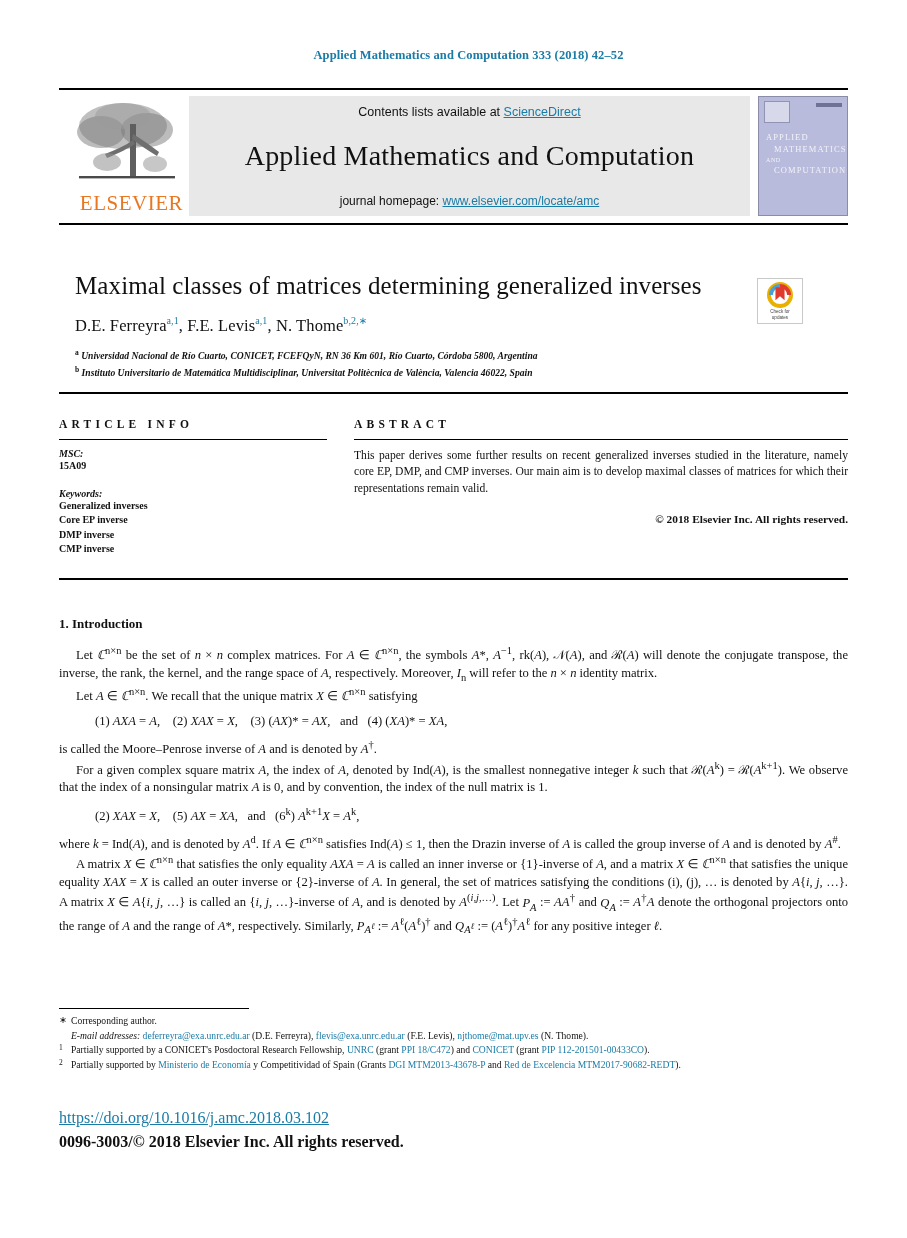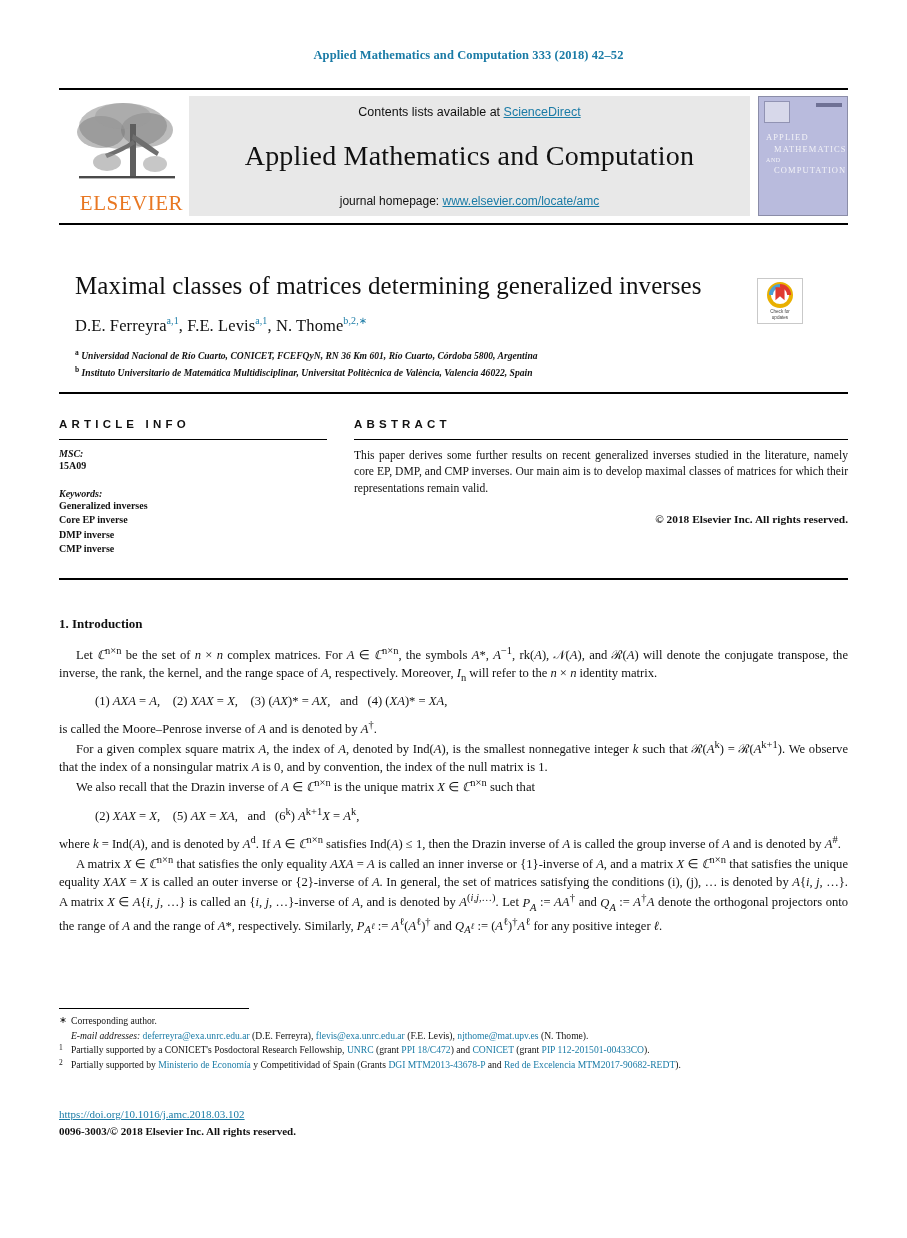--- a/index.html
+++ b/index.html
@@ -231,21 +231,21 @@
     position: absolute;
     left: 59px;
     top: 400px;
     width: 789px;
     display: flex;
   }
   .col-info { width: 268px; flex: 0 0 268px; }
   .col-abs  { flex: 1 1 auto; margin-left: 27px; }
 
   .sec-head {
-    font-family: Liberation Sans, sans-serif;
+    font-family: Liberation Serif, serif;
     font-weight: bold;
     font-size: 11.5px;
     letter-spacing: 4.2px;
     color: #111;
     padding-top: 18px;
   }
   .thin-rule {
     border-top: 1px solid #000;
     margin-top: 9px;
     margin-bottom: 8px;
@@ -349,21 +349,21 @@
   .footnotes .fn sup { font-size: 7.5px; }
   .lnk { color: #1a7ba6; }
   .em-it { font-style: italic; }
 
   .doi-block {
     position: absolute;
     left: 59px;
     top: 1106px;
     width: 789px;
     font-family: "Liberation Serif", serif;
-    font-size: 11px;
+    font-size: 16px;
     line-height: 1.5;
   }
   .doi-link { color: #1a7ba6; }
   .issn-line { color: #111; font-weight: bold; }
 </style>
 </head>
 <body>
 
 <div class="page">
 
@@ -459,24 +459,24 @@
       <div class="thin-rule"></div>
       <div class="abstract-text">This paper derives some further results on recent generalized inverses studied in the literature, namely core EP, DMP, and CMP inverses. Our main aim is to develop maximal classes of matrices for which their representations remain valid.</div>
       <div class="copyright-line">© 2018 Elsevier Inc. All rights reserved.</div>
     </div>
   </div>
   <div class="bottom-rule"></div>
 
   <div class="body-wrap">
     <div class="h2">1. Introduction</div>
     <p class="para">Let <span class="mathit"><i>ℂ</i><sup>n×n</sup></span> be the set of <i>n</i> × <i>n</i> complex matrices. For <i>A</i> ∈ <i>ℂ</i><sup>n×n</sup>, the symbols <i>A</i>*, <i>A</i><sup>−1</sup>, rk(<i>A</i>), 𝒩(<i>A</i>), and ℛ(<i>A</i>) will denote the conjugate transpose, the inverse, the rank, the kernel, and the range space of <i>A</i>, respectively. Moreover, <i>I</i><sub>n</sub> will refer to the <i>n</i> × <i>n</i> identity matrix.</p>
+    <p class="para">Let <i>A</i> ∈ <i>ℂ</i><sup>n×n</sup>. We recall that the unique matrix <i>X</i> ∈ <i>ℂ</i><sup>n×n</sup> satisfying</p>
     <div class="eqline">(1) <i>AXA</i> = <i>A</i>,&nbsp;&nbsp;&nbsp; (2) <i>XAX</i> = <i>X</i>,&nbsp;&nbsp;&nbsp; (3) (<i>AX</i>)* = <i>AX</i>,&nbsp;&nbsp; and&nbsp;&nbsp; (4) (<i>XA</i>)* = <i>XA</i>,</div>
     <p class="para noindent">is called the Moore–Penrose inverse of <i>A</i> and is denoted by <i>A</i><sup>†</sup>.</p>
     <p class="para">For a given complex square matrix <i>A</i>, the index of <i>A</i>, denoted by Ind(<i>A</i>), is the smallest nonnegative integer <i>k</i> such that ℛ(<i>A</i><sup>k</sup>) = ℛ(<i>A</i><sup>k+1</sup>). We observe that the index of a nonsingular matrix <i>A</i> is 0, and by convention, the index of the null matrix is 1.</p>
-    <p class="para">We also recall that the Drazin inverse of <i>A</i> ∈ <i>ℂ</i><sup>n×n</sup> is the unique matrix <i>X</i> ∈ <i>ℂ</i><sup>n×n</sup> such that</p>
     <div class="eqline">(2) <i>XAX</i> = <i>X</i>,&nbsp;&nbsp;&nbsp; (5) <i>AX</i> = <i>XA</i>,&nbsp;&nbsp; and&nbsp;&nbsp; (6<sup>k</sup>) <i>A</i><sup>k+1</sup><i>X</i> = <i>A</i><sup>k</sup>,</div>
     <p class="para noindent">where <i>k</i> = Ind(<i>A</i>), and is denoted by <i>A</i><sup>d</sup>. If <i>A</i> ∈ <i>ℂ</i><sup>n×n</sup> satisfies Ind(<i>A</i>) ≤ 1, then the Drazin inverse of <i>A</i> is called the group inverse of <i>A</i> and is denoted by <i>A</i><sup>#</sup>.</p>
     <p class="para">A matrix <i>X</i> ∈ <i>ℂ</i><sup>n×n</sup> that satisfies the only equality <i>AXA</i> = <i>A</i> is called an inner inverse or {1}-inverse of <i>A</i>, and a matrix <i>X</i> ∈ <i>ℂ</i><sup>n×n</sup> that satisfies the unique equality <i>XAX</i> = <i>X</i> is called an outer inverse or {2}-inverse of <i>A</i>. In general, the set of matrices satisfying the conditions (i), (j), … is denoted by <i>A</i>{<i>i</i>, <i>j</i>, …}. A matrix <i>X</i> ∈ <i>A</i>{<i>i</i>, <i>j</i>, …} is called an {<i>i</i>, <i>j</i>, …}-inverse of <i>A</i>, and is denoted by <i>A</i><sup>(<i>i</i>,<i>j</i>,…)</sup>. Let <i>P<sub>A</sub></i> := <i>AA</i><sup>†</sup> and <i>Q<sub>A</sub></i> := <i>A</i><sup>†</sup><i>A</i> denote the orthogonal projectors onto the range of <i>A</i> and the range of <i>A</i>*, respectively. Similarly, <i>P<sub>A<sup>ℓ</sup></sub></i> := <i>A</i><sup>ℓ</sup>(<i>A</i><sup>ℓ</sup>)<sup>†</sup> and <i>Q<sub>A<sup>ℓ</sup></sub></i> := (<i>A</i><sup>ℓ</sup>)<sup>†</sup><i>A</i><sup>ℓ</sup> for any positive integer <i>ℓ</i>.</p>
   </div>
 
   <div class="footnote-rule"></div>
   <div class="footnotes">
     <div class="fn">
       <span class="mark">∗</span>
       <span>Corresponding author.</span>

